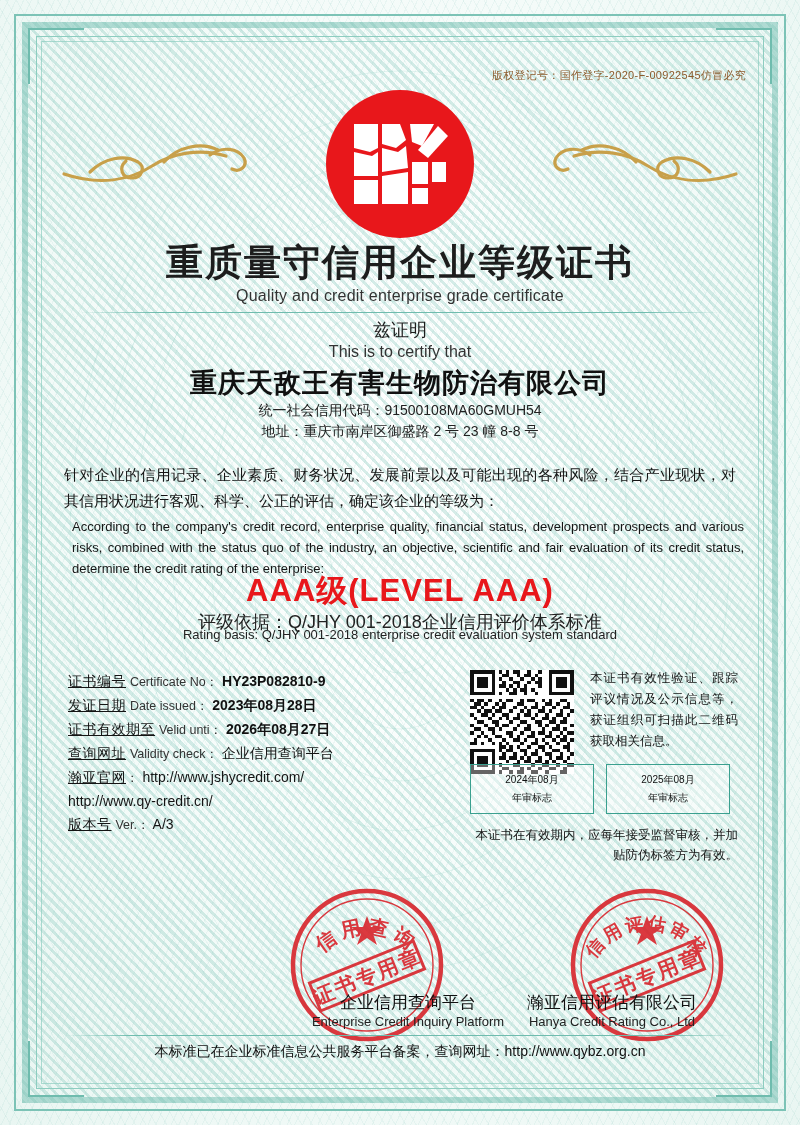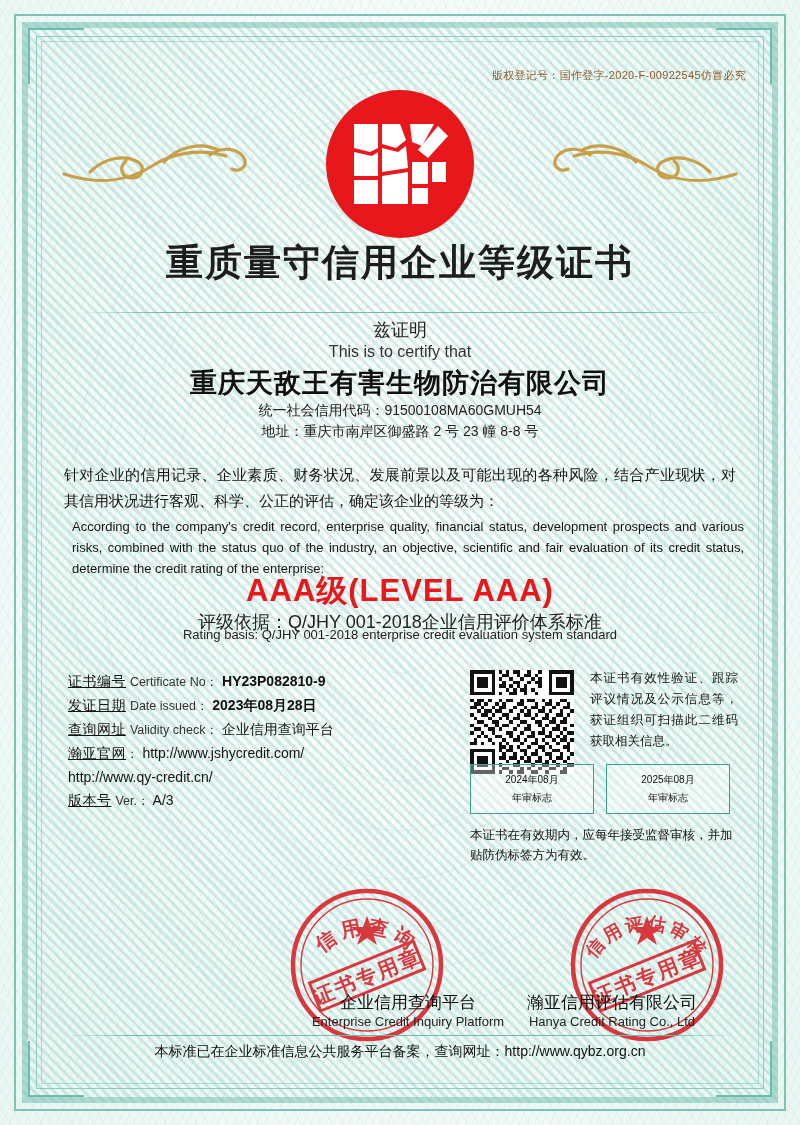--- a/index.html
+++ b/index.html
@@ -146,21 +146,21 @@
     position:absolute;left:420px;top:714px;width:268px;
     display:flex;gap:12px;
   }
   .seal-box{
     width:122px;height:48px;border:1px solid #3aa08f;
     display:flex;flex-direction:column;align-items:center;justify-content:center;
     font-size:10px;color:#111;line-height:18px;background:rgba(255,255,255,0.35);
   }
   .right-foot{
     position:absolute;left:420px;top:775px;width:268px;
-    font-size:12.5px;line-height:20px;color:#141414;text-align:left;
+    font-size:12.5px;line-height:20px;color:#141414;text-align:right;
   }
 
   
   .stamp{
     position:absolute;width:170px;height:170px;
   }
   .stamp.left{left:232px;top:830px;}
   .stamp.right{left:512px;top:830px;}
 
   .org{
@@ -246,20 +246,21 @@
             <polygon points="90,8 100,18 80,40 70,32"></polygon>
             <polygon points="64,44 80,44 80,66 64,66"></polygon>
             <polygon points="64,70 80,70 80,86 64,86"></polygon>
             <polygon points="84,44 98,44 98,64 84,64"></polygon>
           </g>
         </svg>
       </div>
     </div>
 
     <div class="title-cn">重质量守信用企业等级证书</div>
+    <div class="title-en">Quality and credit enterprise grade certificate</div>
     <div class="rule"></div>
     <div class="certify-cn">兹证明</div>
     <div class="certify-en">This is to certify that</div>
     <div class="company">重庆天敌王有害生物防治有限公司</div>
     <div class="credit-code">
       <span>统一社会信用代码：</span><span>91500108MA60GMUH54</span>
     </div>
     <div class="address">
       <span>地址：</span><span>重庆市南岸区御盛路 2 号 23 幢 8-8 号</span>
     </div>
@@ -274,20 +275,25 @@
     <div class="info">
       <div class="info-row">
         <span class="lbl-cn">证书编号</span>
         <span class="lbl-en">Certificate No：</span>
         <span class="val">HY23P082810-9</span>
       </div>
       <div class="info-row">
         <span class="lbl-cn">发证日期</span>
         <span class="lbl-en">Date issued：</span>
         <span class="val">2023年08月28日</span>
+      </div>
+      <div class="info-row">
+        <span class="lbl-cn">证书有效期至</span>
+        <span class="lbl-en">Velid unti：</span>
+        <span class="val">2026年08月27日</span>
       </div>
       <div class="info-row">
         <span class="lbl-cn">查询网址</span>
         <span class="lbl-en">Validity check：</span>
         <span>企业信用查询平台</span>
       </div>
       <div class="info-row">
         <span class="lbl-cn">瀚亚官网</span><span class="lbl-en">：</span>
         <span>http://www.jshycredit.com/</span>
       </div>

